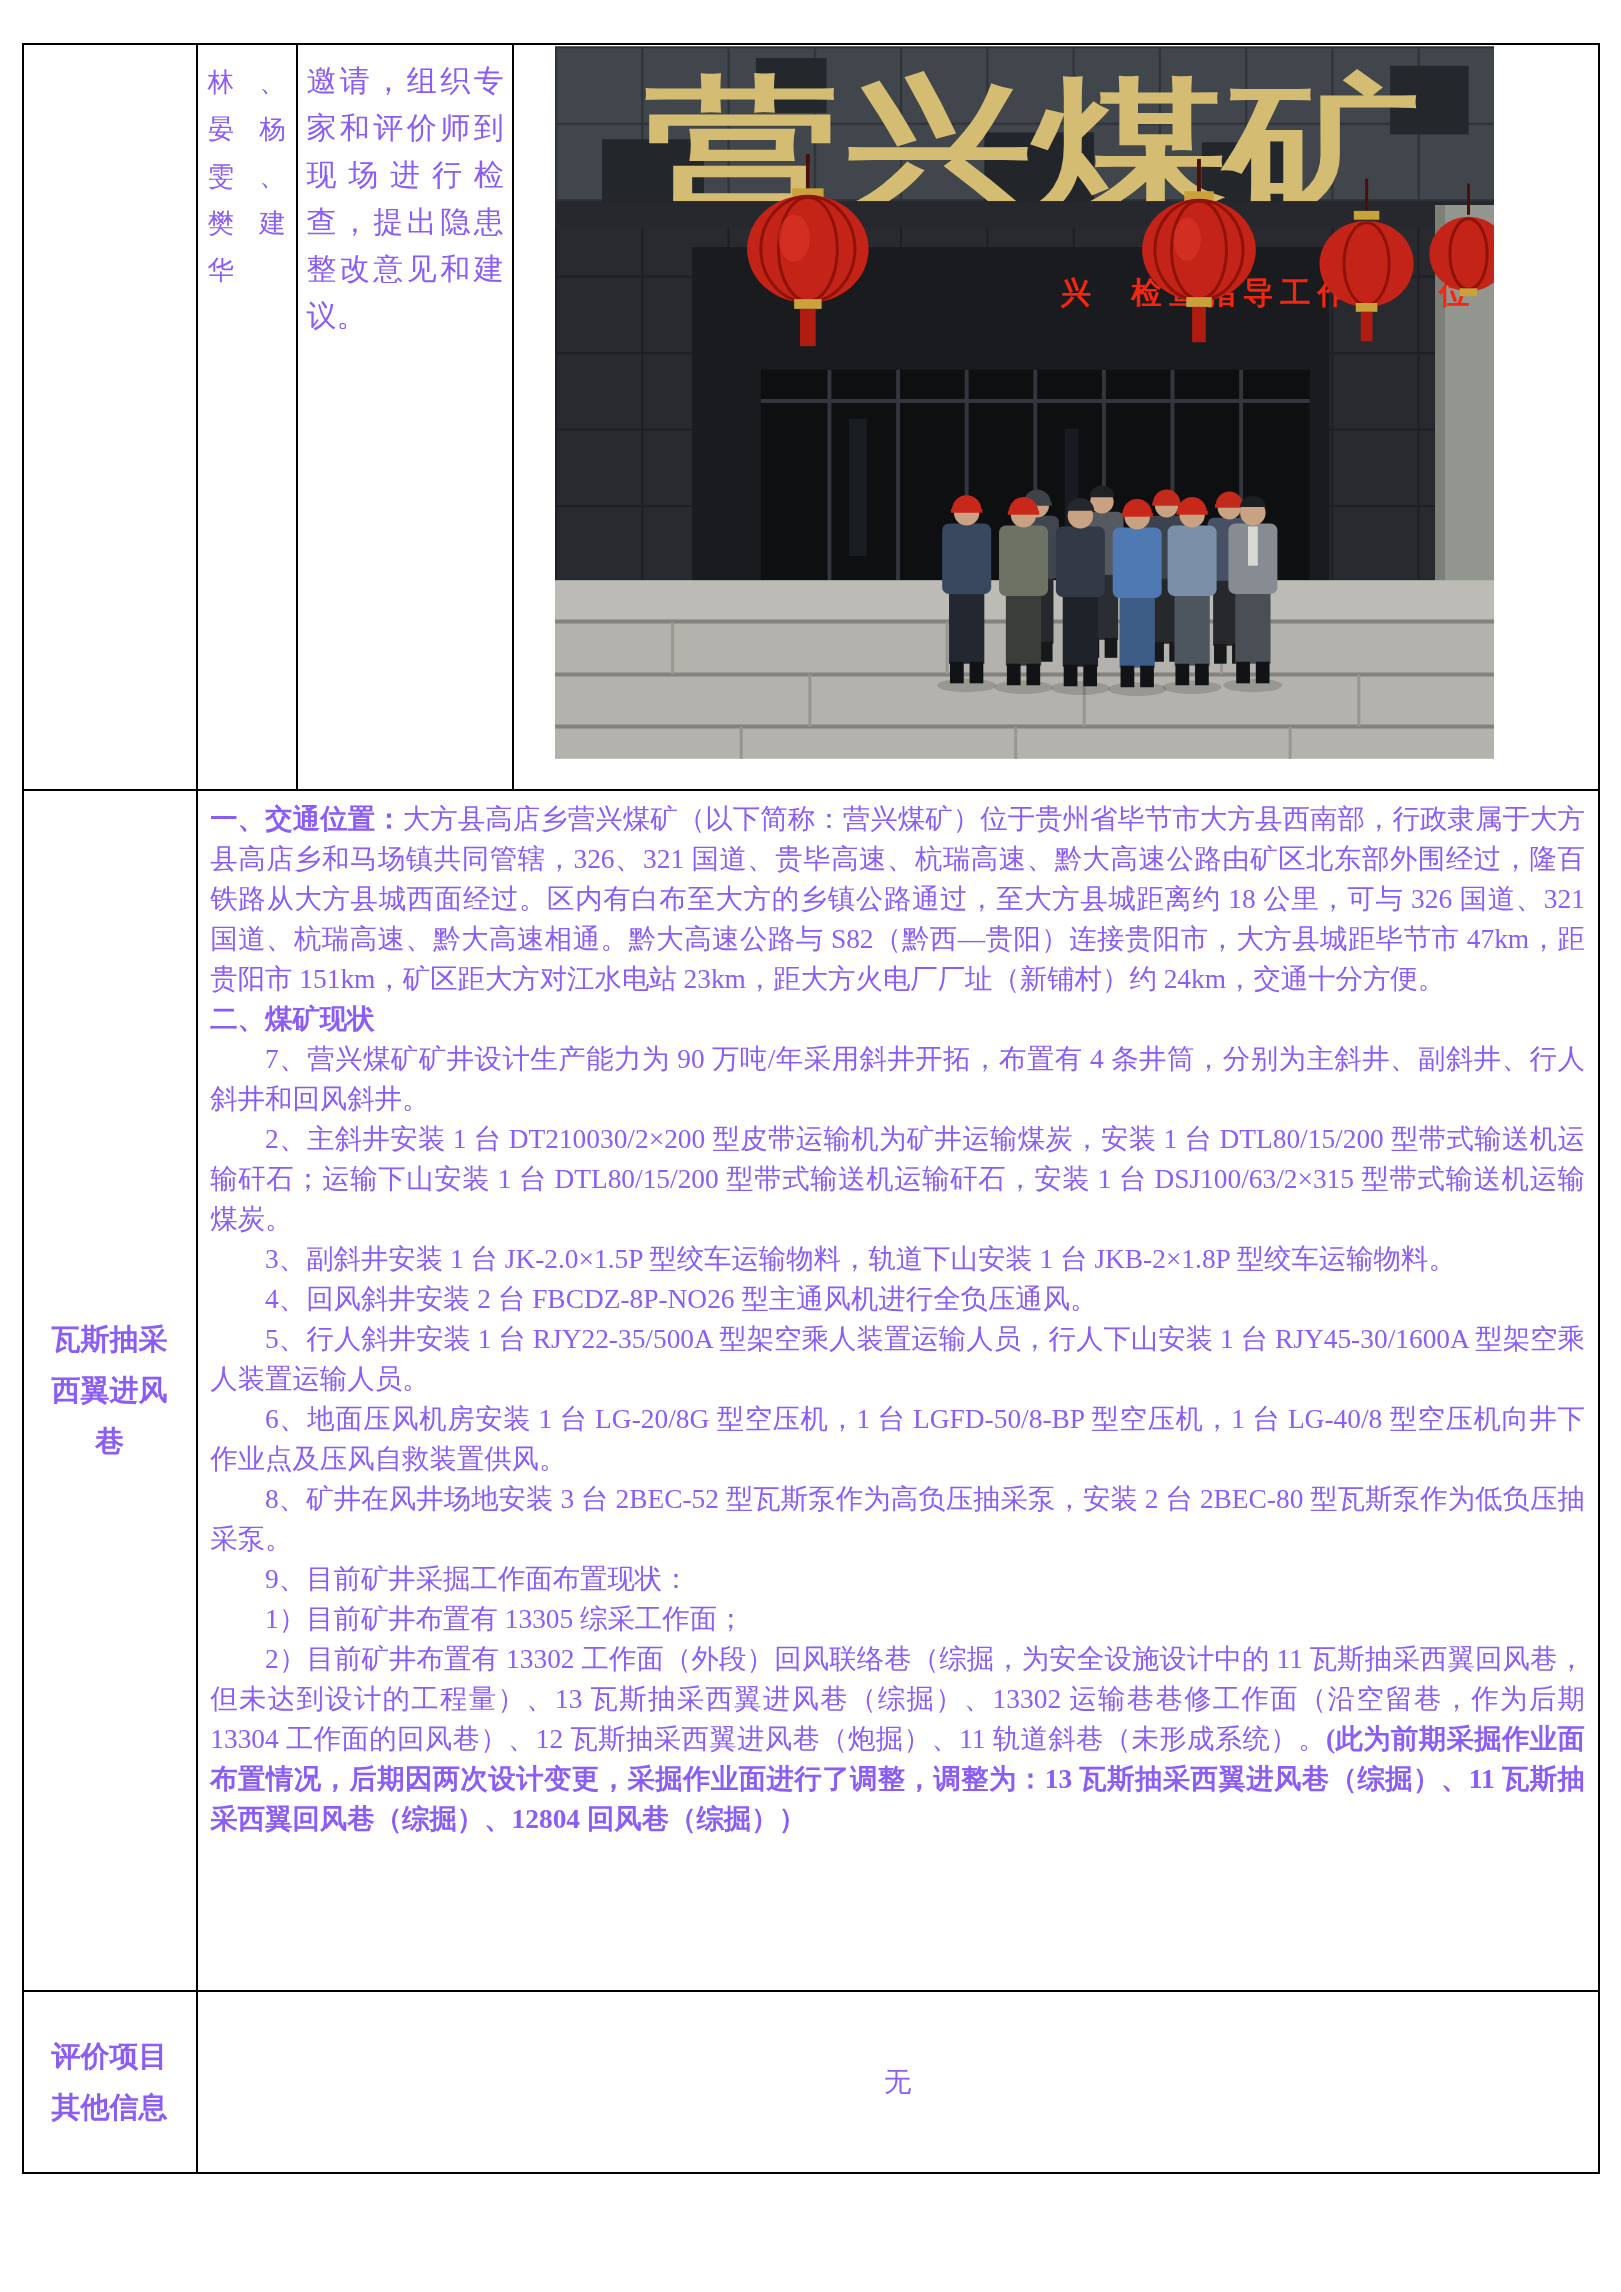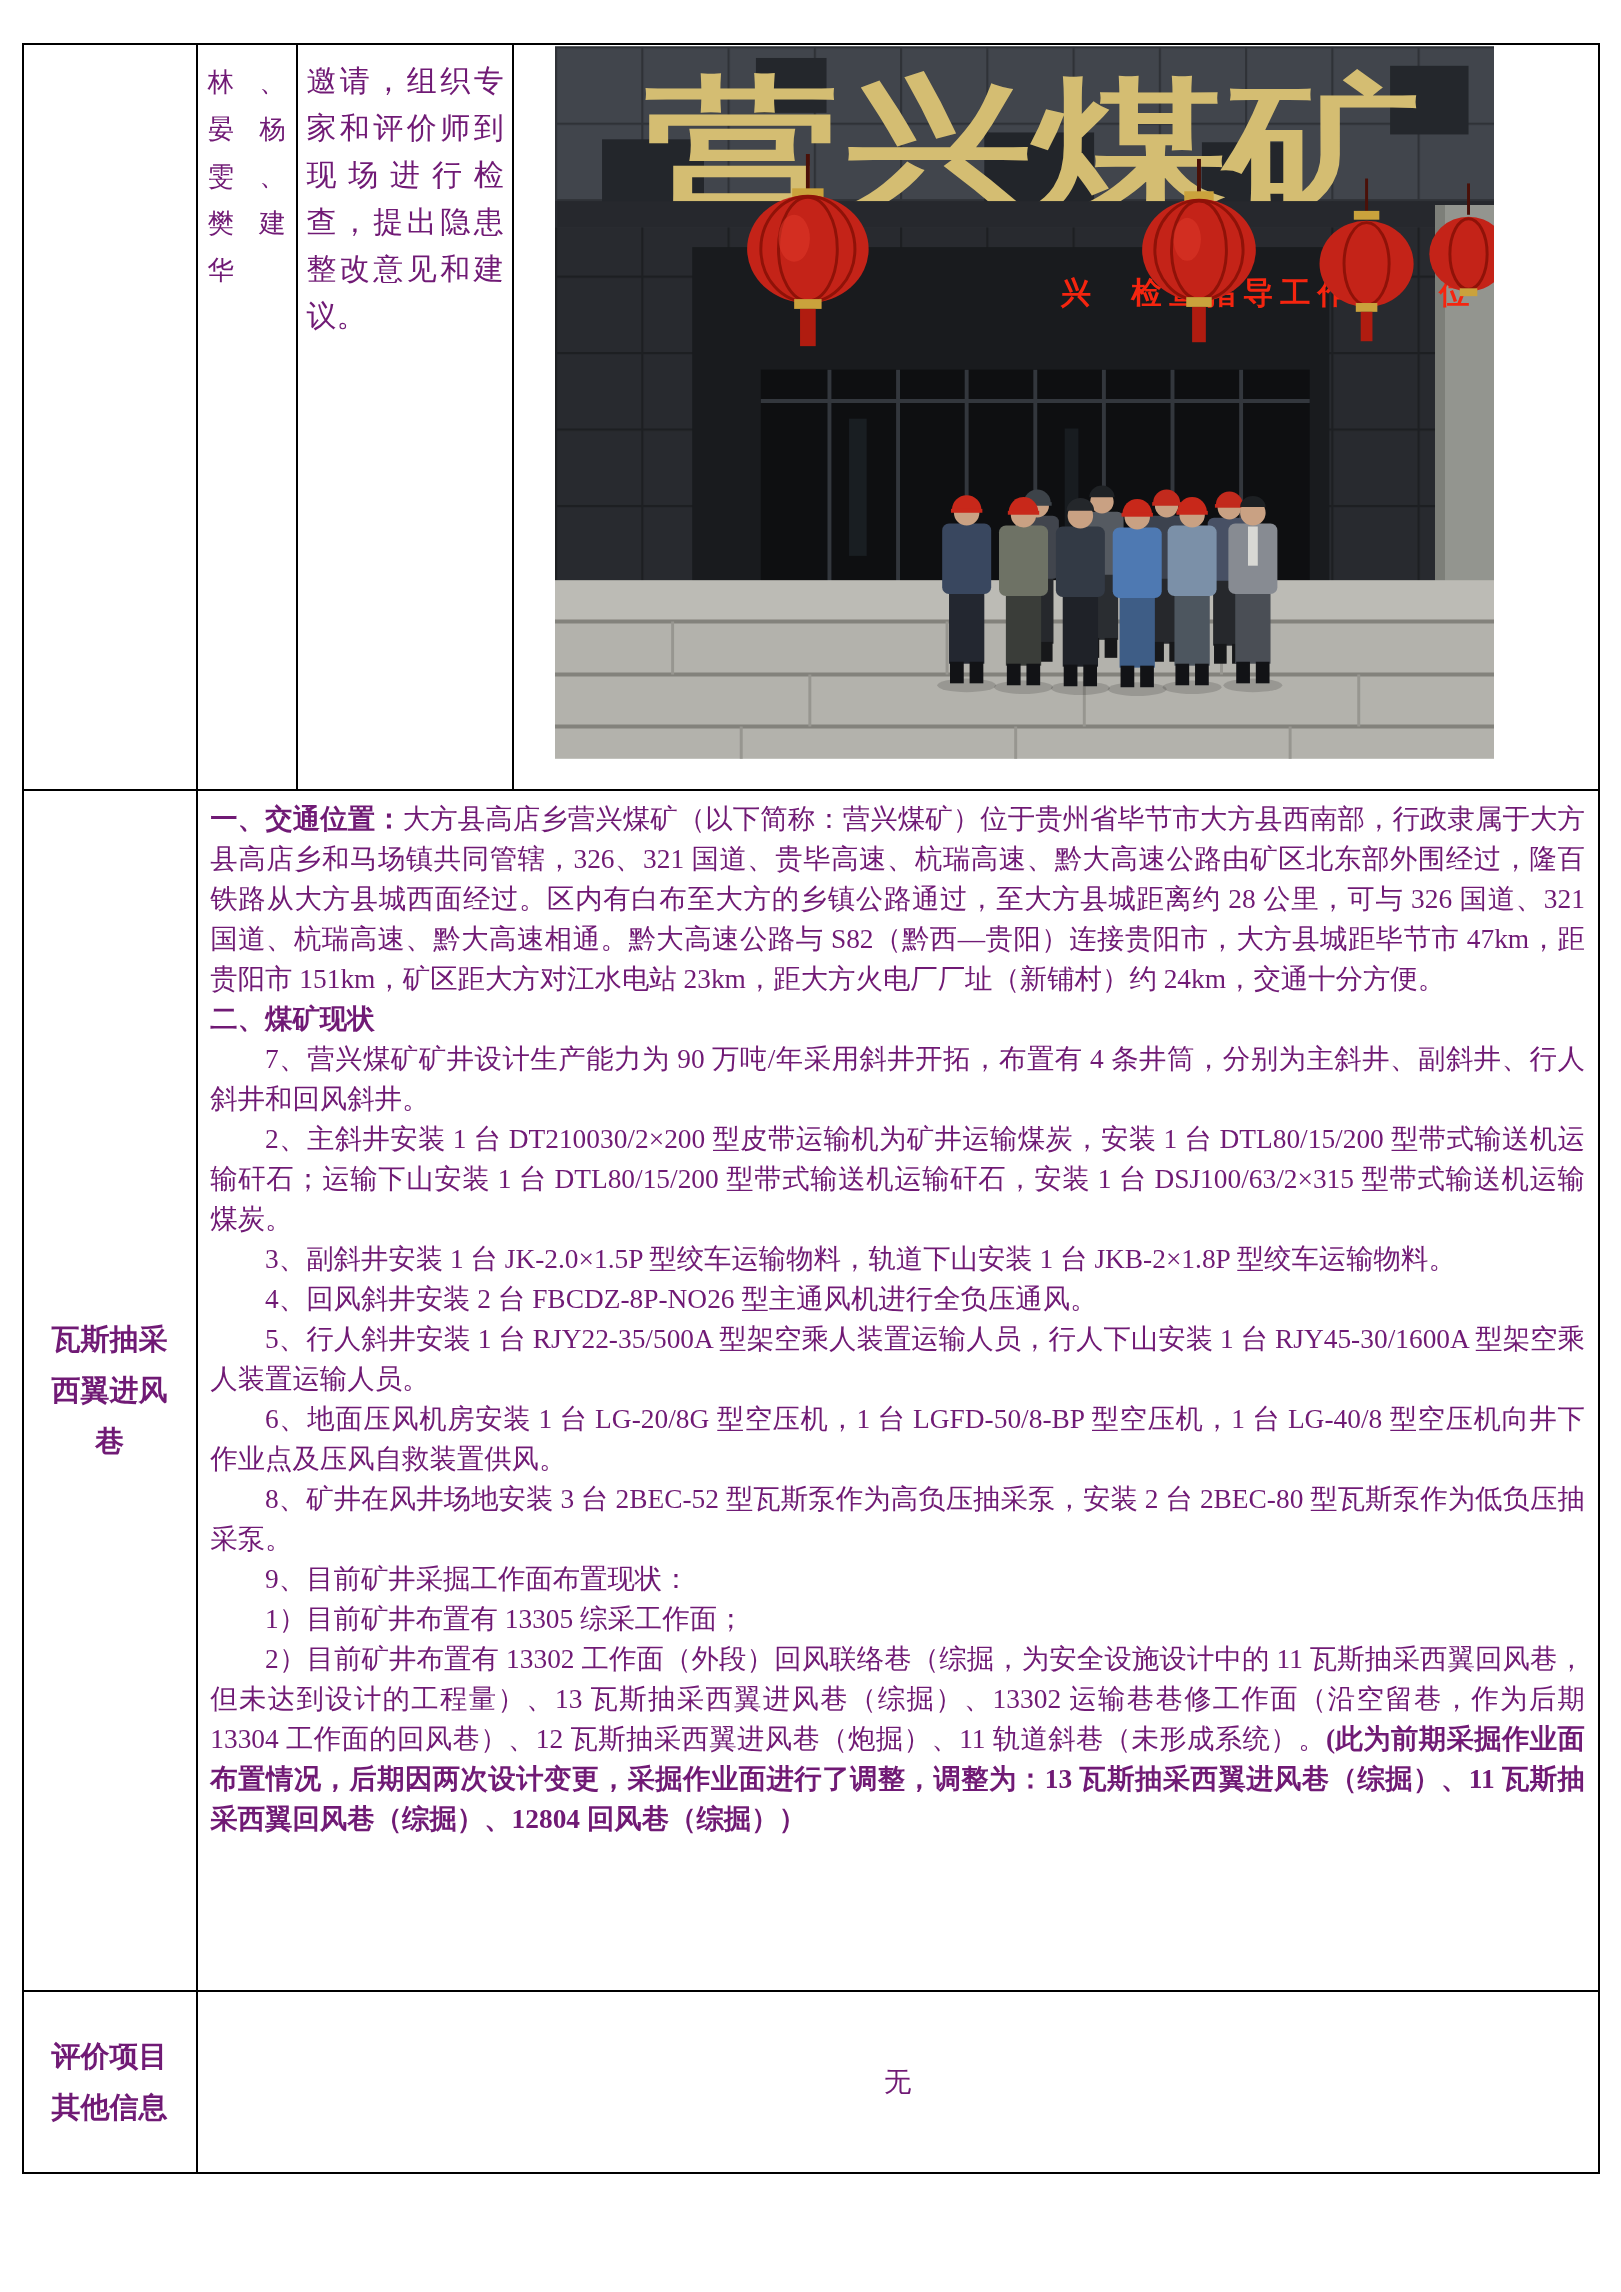--- a/index.html
+++ b/index.html
@@ -1,17 +1,17 @@
 <!DOCTYPE html>
 <html><head>
 <meta charset="utf-8">
 <style>
   html,body{margin:0;padding:0;background:#ffffff;}
   .page{position:relative;width:1621px;height:2293px;background:#ffffff;overflow:hidden;
-        font-family:"Liberation Serif","DejaVu Serif",serif;color:#701a75;}
+        font-family:"Liberation Serif","DejaVu Serif",serif;color:#8b5cf6;}
   .doc-table{position:absolute;left:21.6px;top:43px;width:1578px;height:2131px;
              border:2.9px solid #000;box-sizing:border-box;display:flex;flex-direction:column;}
   .trow{display:flex;flex-direction:row;box-sizing:border-box;}
   .trow + .trow{border-top:2.9px solid #000;}
   .row1{height:744px;}
   .row2{height:1201px;}
   .row3{flex:1;}
   .cell{box-sizing:border-box;overflow:hidden;}
   .cell + .cell{border-left:2.9px solid #000;}
   .c-empty{width:172px;}
@@ -235,21 +235,21 @@
           </g>
         </svg>
       </div>
     </div>
 
     <div class="trow row2">
       <div class="cell c-head">
         <div>瓦斯抽采西翼进风巷</div>
       </div>
       <div class="cell c-content">
-        <p class="para"><b>一、交通位置：</b><span>大方县高店乡营兴煤矿（以下简称：营兴煤矿）位于贵州省毕节市大方县西南部，行政隶属于大方县高店乡和马场镇共同管辖，326、321 国道、贵毕高速、杭瑞高速、黔大高速公路由矿区北东部外围经过，隆百铁路从大方县城西面经过。区内有白布至大方的乡镇公路通过，至大方县城距离约 28 公里，可与 326 国道、321 国道、杭瑞高速、黔大高速相通。黔大高速公路与 S82（黔西—贵阳）连接贵阳市，大方县城距毕节市 47km，距贵阳市 151km，矿区距大方对江水电站 23km，距大方火电厂厂址（新铺村）约 24km，交通十分方便。</span></p>
+        <p class="para"><b>一、交通位置：</b><span>大方县高店乡营兴煤矿（以下简称：营兴煤矿）位于贵州省毕节市大方县西南部，行政隶属于大方县高店乡和马场镇共同管辖，326、321 国道、贵毕高速、杭瑞高速、黔大高速公路由矿区北东部外围经过，隆百铁路从大方县城西面经过。区内有白布至大方的乡镇公路通过，至大方县城距离约 18 公里，可与 326 国道、321 国道、杭瑞高速、黔大高速相通。黔大高速公路与 S82（黔西—贵阳）连接贵阳市，大方县城距毕节市 47km，距贵阳市 151km，矿区距大方对江水电站 23km，距大方火电厂厂址（新铺村）约 24km，交通十分方便。</span></p>
         <p class="para bold">二、煤矿现状</p>
         <p class="para indent">7、营兴煤矿矿井设计生产能力为 90 万吨/年采用斜井开拓，布置有 4 条井筒，分别为主斜井、副斜井、行人斜井和回风斜井。</p>
         <p class="para indent">2、主斜井安装 1 台 DT210030/2×200 型皮带运输机为矿井运输煤炭，安装 1 台 DTL80/15/200 型带式输送机运输矸石；运输下山安装 1 台 DTL80/15/200 型带式输送机运输矸石，安装 1 台 DSJ100/63/2×315 型带式输送机运输煤炭。</p>
         <p class="para indent">3、副斜井安装 1 台 JK-2.0×1.5P 型绞车运输物料，轨道下山安装 1 台 JKB-2×1.8P 型绞车运输物料。</p>
         <p class="para indent">4、回风斜井安装 2 台 FBCDZ-8P-NO26 型主通风机进行全负压通风。</p>
         <p class="para indent">5、行人斜井安装 1 台 RJY22-35/500A 型架空乘人装置运输人员，行人下山安装 1 台 RJY45-30/1600A 型架空乘人装置运输人员。</p>
         <p class="para indent">6、地面压风机房安装 1 台 LG-20/8G 型空压机，1 台 LGFD-50/8-BP 型空压机，1 台 LG-40/8 型空压机向井下作业点及压风自救装置供风。</p>
         <p class="para indent">8、矿井在风井场地安装 3 台 2BEC-52 型瓦斯泵作为高负压抽采泵，安装 2 台 2BEC-80 型瓦斯泵作为低负压抽采泵。</p>
         <p class="para indent">9、目前矿井采掘工作面布置现状：</p>
         <p class="para indent">1）目前矿井布置有 13305 综采工作面；</p>

